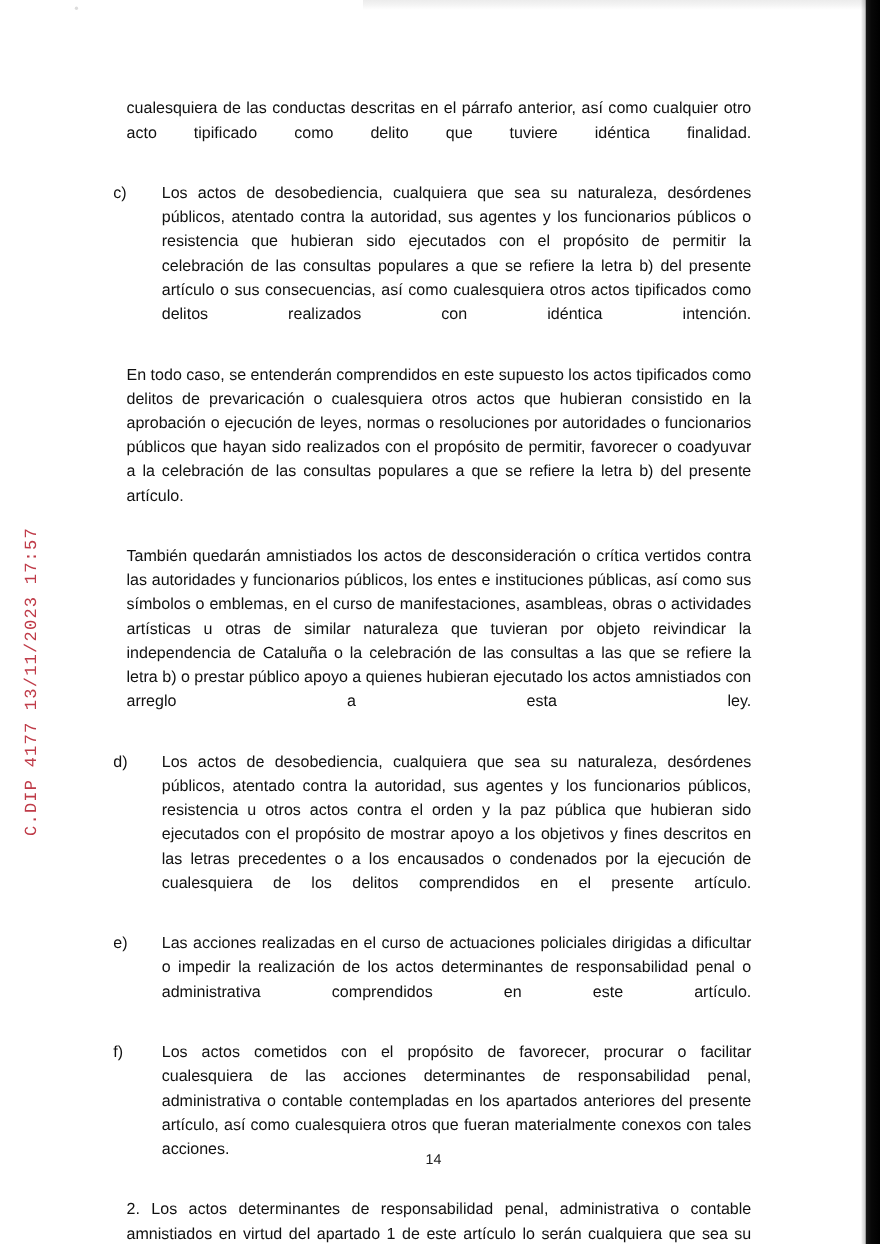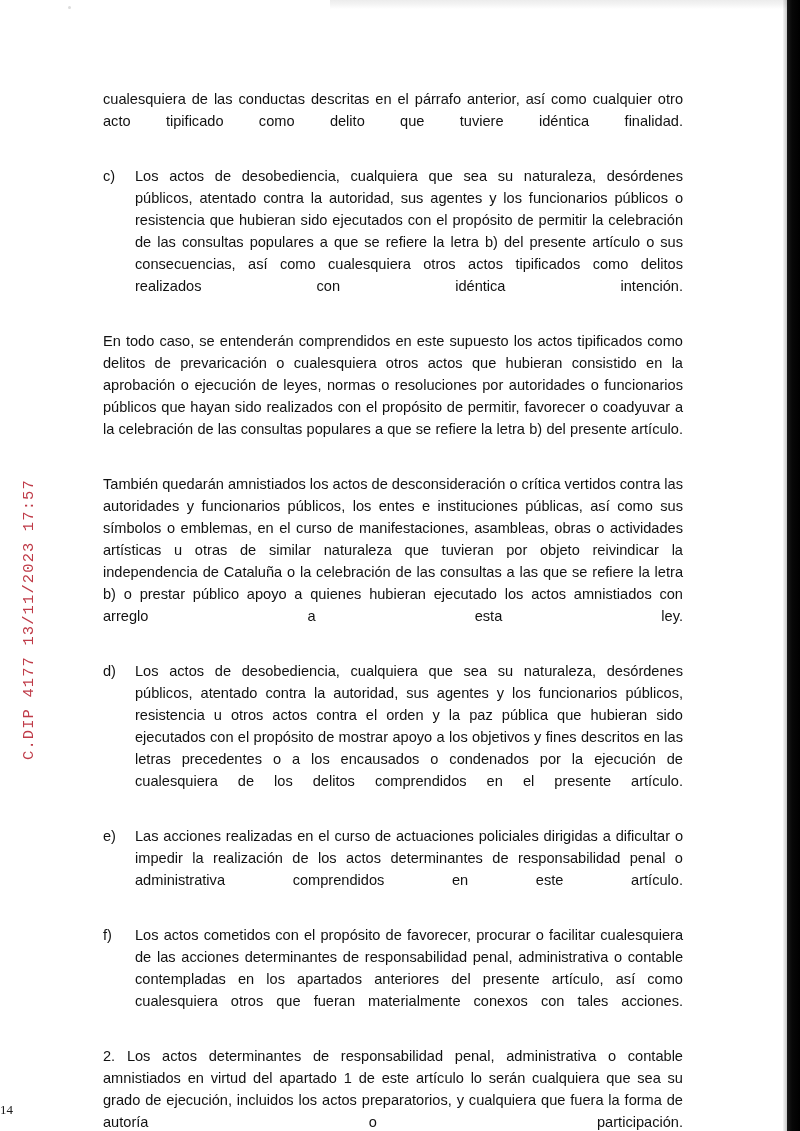--- a/index.html
+++ b/index.html
@@ -97,41 +97,43 @@
     width: 32px;
     color: #111111;
     font-size: 14.6px;
     line-height: 22px;
   }
 
   .ptext {
     flex: 1 1 auto;
     text-align: justify;
     text-justify: inter-word;
+    margin-left: 12px;
   }
 
   
   .para.no-marker .ptext {
   }
 
   
   .ptext::after {
     content: "";
     display: inline-block;
     width: 100%;
   }
 
   #page-number {
     position: absolute;
-    top: 1102px;
+    top: 1046px;
     left: 0;
     width: 788px;
+    text-align: center;
     font-size: 13px;
     color: #1a1a1a;
-    font-family: Liberation Serif, serif;
+    font-family: Liberation Sans, sans-serif;
   }
 </style>
 </head>
 <body>
 
 <div id="page">
 
   <div id="scan-edge-top"></div>
   <div id="scan-speck"></div>
 

